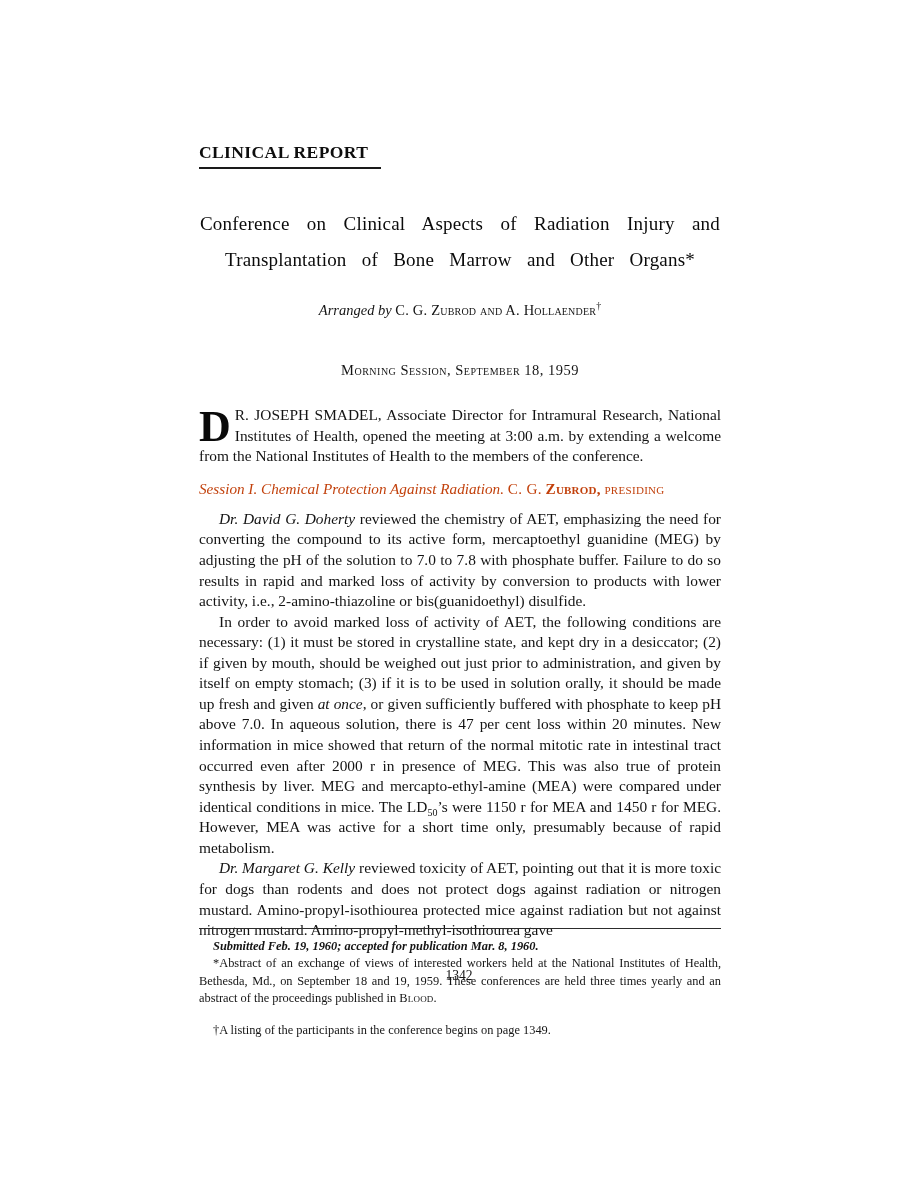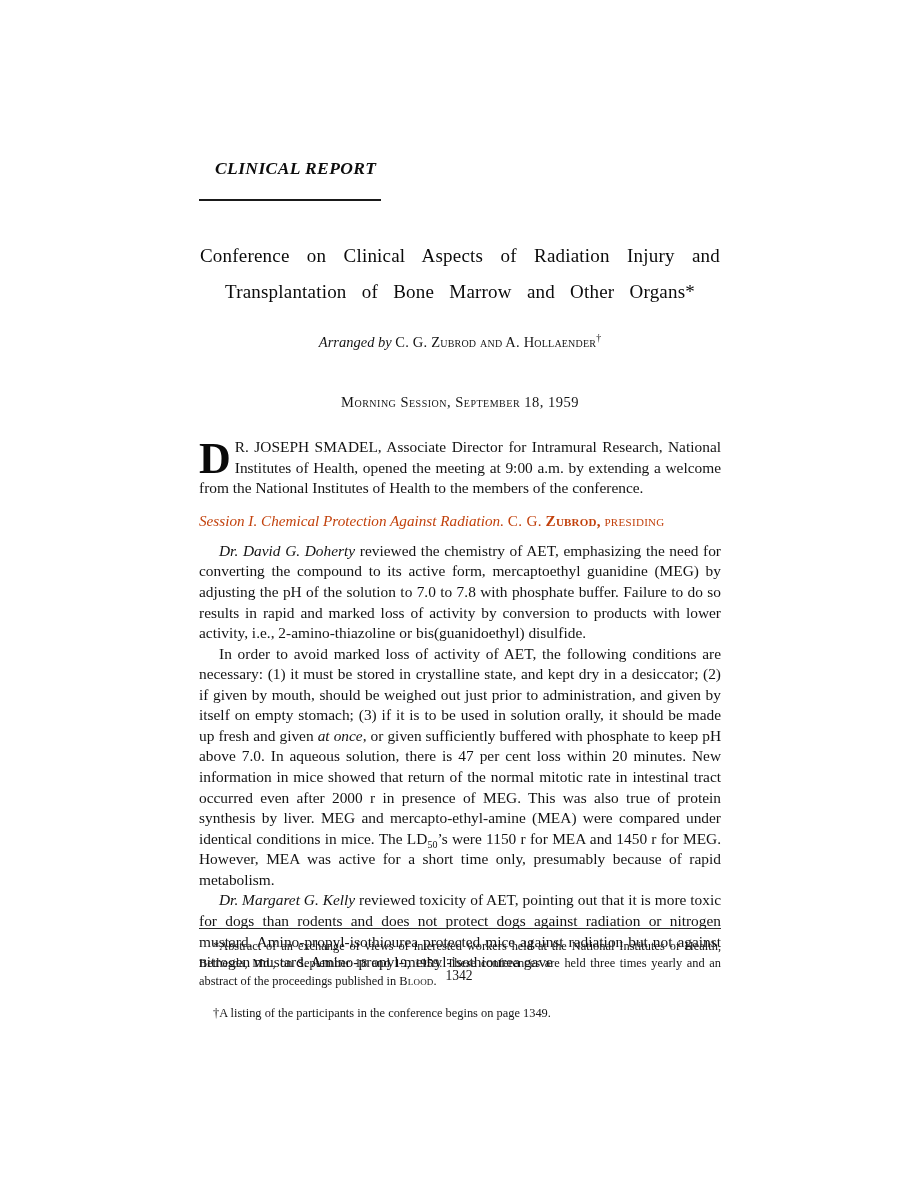--- a/index.html
+++ b/index.html
@@ -26,28 +26,27 @@
   }
   .content {
     position: absolute;
     left: 199px;
     top: 142px;
     width: 522px;
   }
 
   
   .running-head {
-    font-style: italic;
     font-weight: bold;
     font-size: 17.5px;
     letter-spacing: 0.4px;
     color: #0d0d0d;
     display: inline-block;
     padding-bottom: 3px;
-    margin: 16px;
+    margin: 0;
   }
   .head-rule {
     width: 182px;
     height: 2px;
     background: #1a1a1a;
     margin-top: 1px;
     margin-bottom: 0;
   }
 
   
@@ -217,21 +216,21 @@
         <span class="arranged">Arranged by</span>
         <span class="smallcaps">C. G. Zubrod and A. Hollaender</span><sup class="dag">†</sup>
       </div>
 
       <div class="session-line">Morning Session, September 18, 1959</div>
     </div>
 
     <div class="body-text">
 
       <p class="para lead">
-        <span class="dropcap">D</span><span>R. JOSEPH SMADEL, Associate Director for Intramural Research, National Institutes of Health, opened the meeting at 9:00 a.m. by extending a welcome from the National Institutes of Health to the members of the conference.</span>
+        <span class="dropcap">D</span><span>R. JOSEPH SMADEL, Associate Director for Intramural Research, National Institutes of Health, opened the meeting at 3:00 a.m. by extending a welcome from the National Institutes of Health to the members of the conference.</span>
       </p>
 
 
       <p class="session-heading">
         <span>Session I. Chemical Protection Against Radiation.</span>
         <span class="sc" style="font-variant:normal; font-style:normal;">C. G.</span>
         <span class="sc-b">Zubrod,</span>
         <span class="sc">presiding</span>
       </p>
 
@@ -245,19 +244,20 @@
 
       <p class="para" style="text-indent:20px;">
         <em class="it">Dr. Margaret G. Kelly</em><span> reviewed toxicity of AET, pointing out that it is more toxic for dogs than rodents and does not protect dogs against radiation or nitrogen mustard. Amino-propyl-isothiourea protected mice against radiation but not against nitrogen mustard. Amino-propyl-methyl-isothiourea gave</span>
       </p>
 
     </div>
   </div>
 
   <div class="footnote-area">
     <div class="foot-rule"></div>
+    <p class="footnote first">Submitted Feb. 19, 1960; accepted for publication Mar. 8, 1960.</p>
     <p class="footnote star"><span>*Abstract of an exchange of views of interested workers held at the National Institutes of Health, Bethesda, Md., on September 18 and 19, 1959. These conferences are held three times yearly and an abstract of the proceedings published in </span><span class="sc">Blood</span><span>.</span></p>
     <p class="footnote dagger">†A listing of the participants in the conference begins on page 1349.</p>
   </div>
 
   <div class="page-number">1342</div>
 
 </div>
 
 </body></html>

